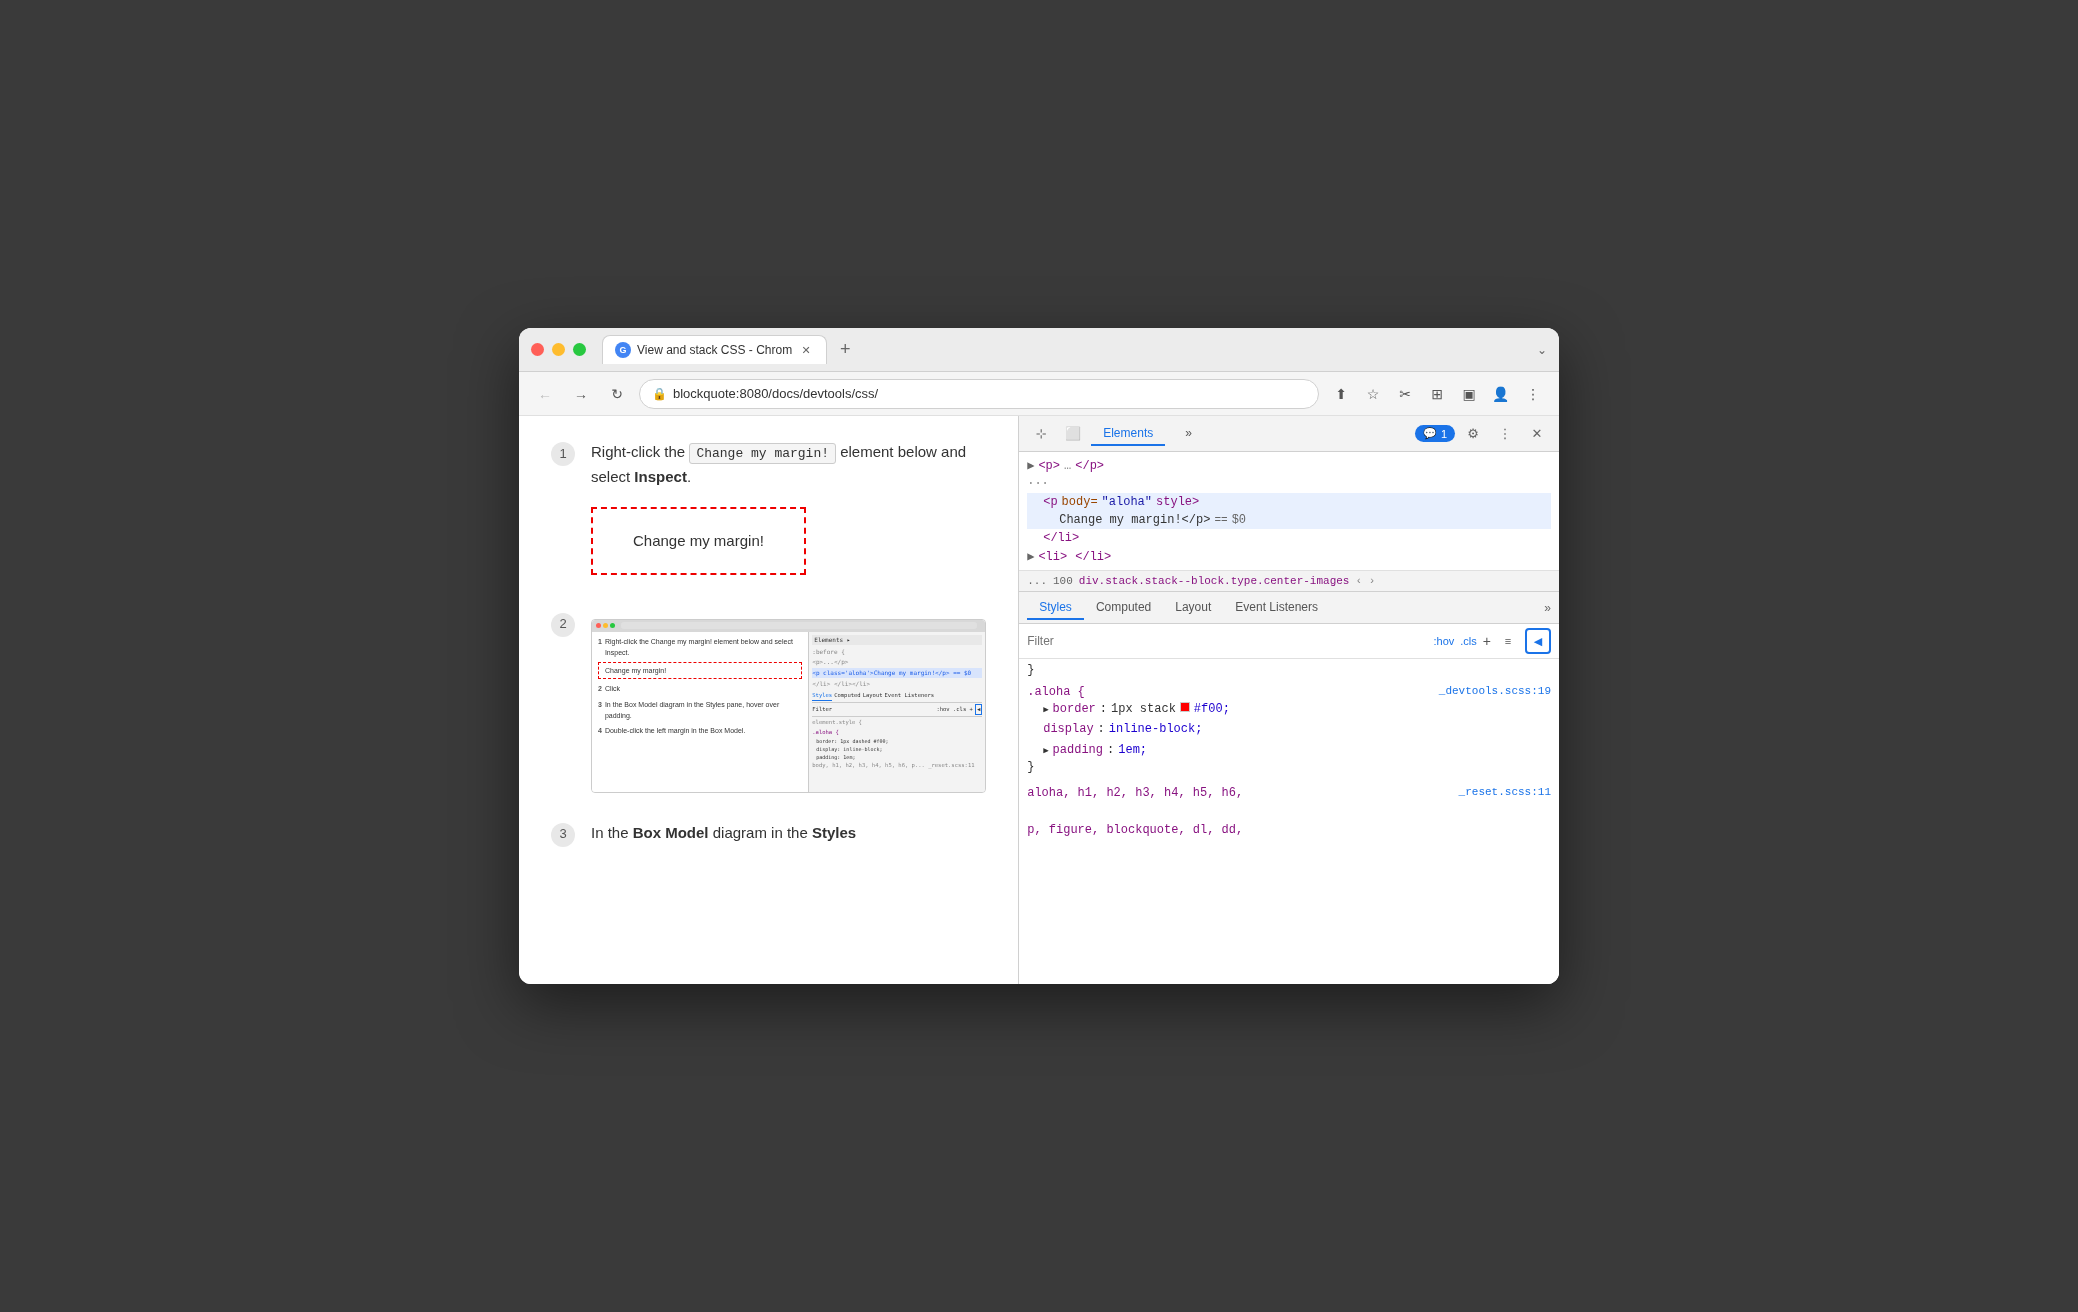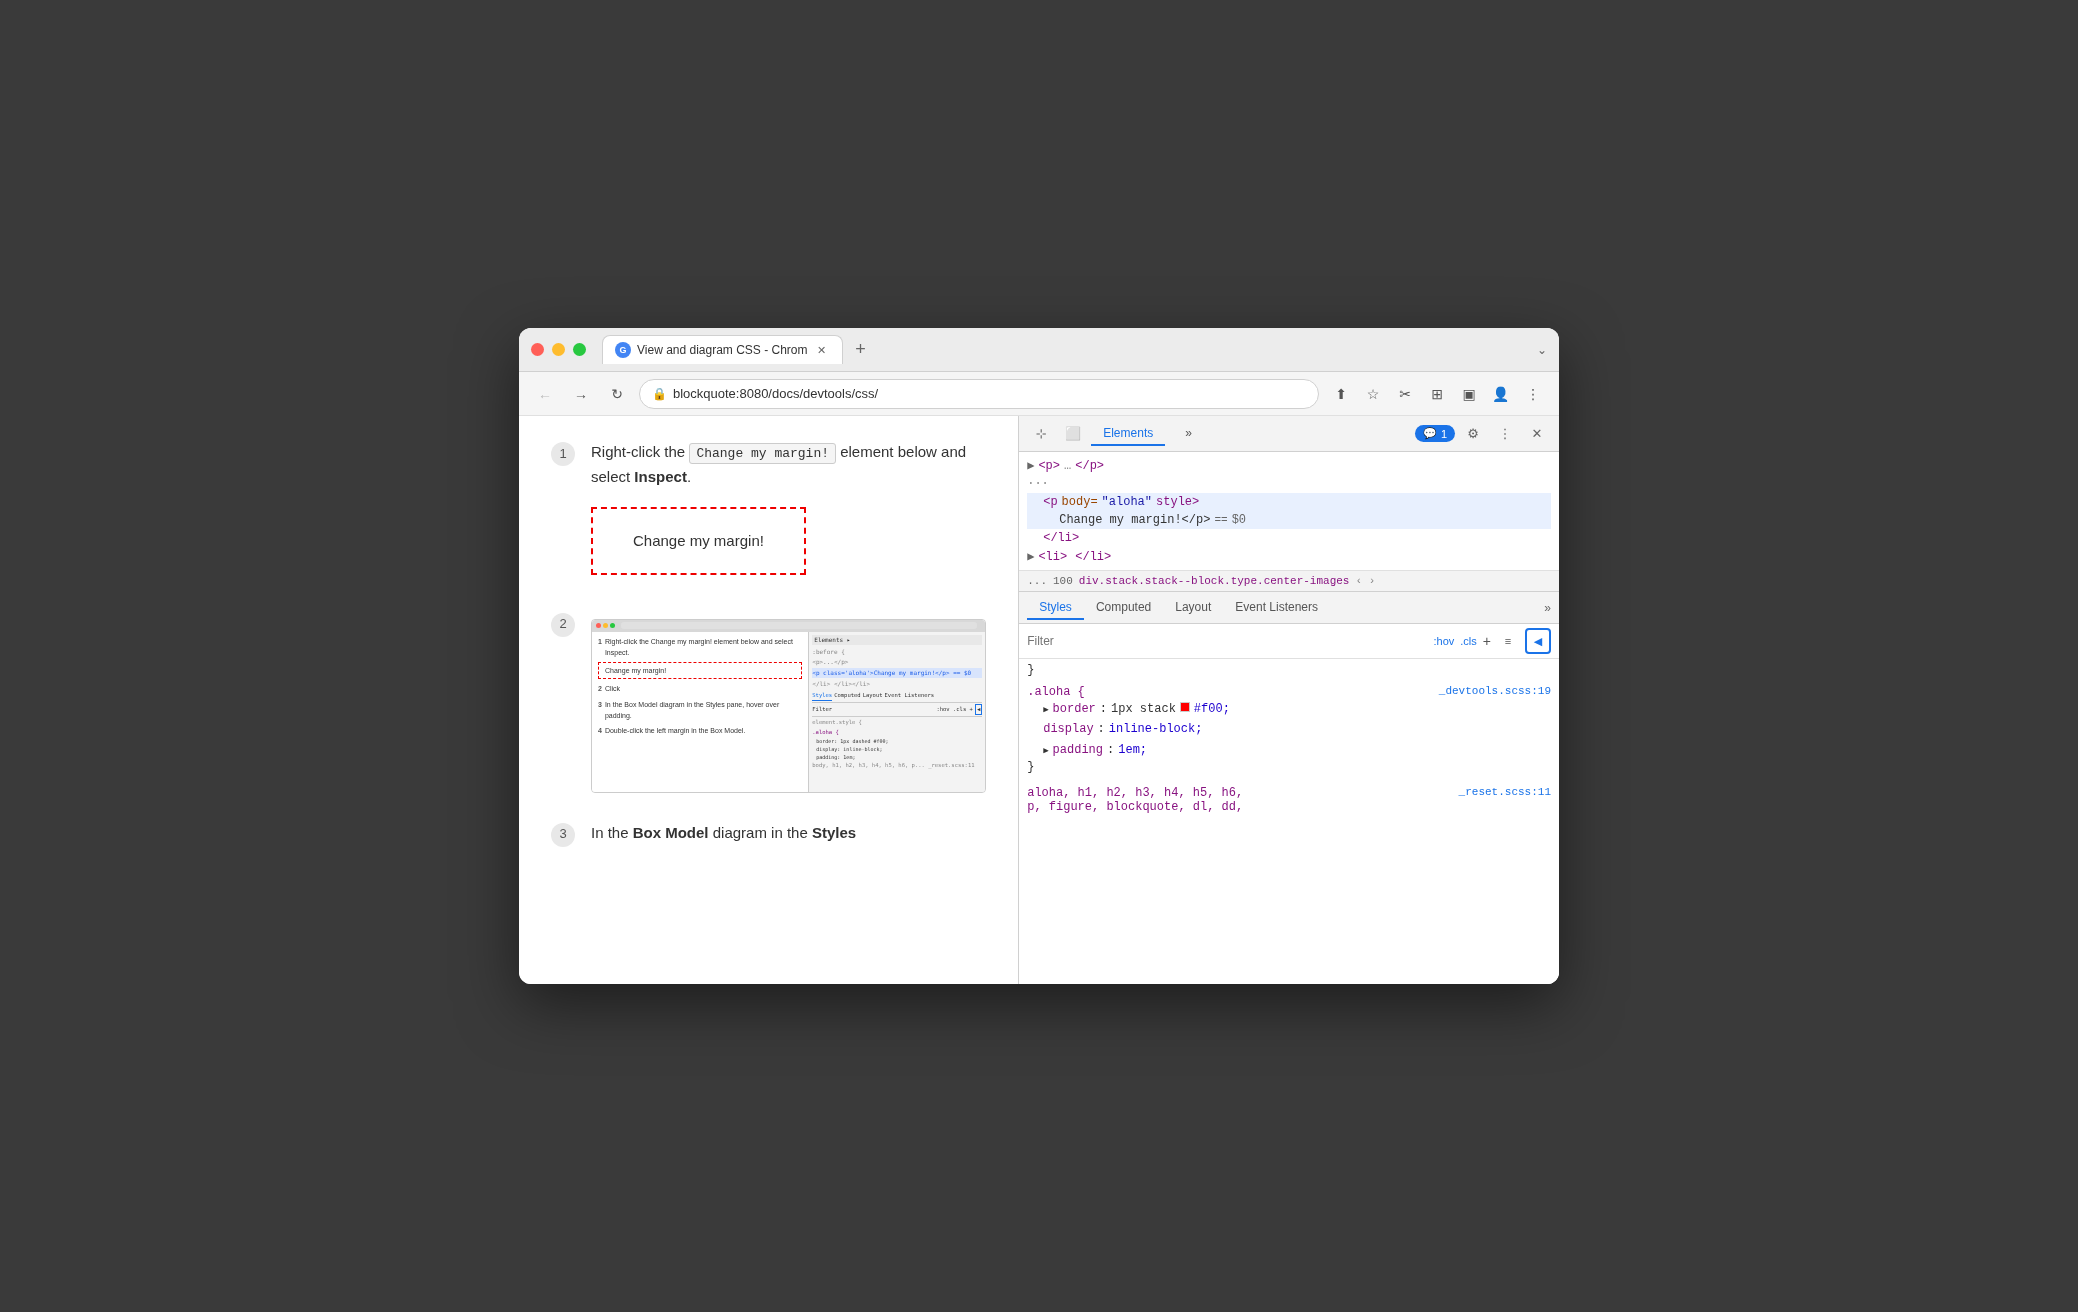--- a/index.html
+++ b/index.html
@@ -496,21 +496,21 @@
 
   <div class="titlebar">
     <div class="traffic-lights">
       <div class="traffic-light tl-red"></div>
       <div class="traffic-light tl-yellow"></div>
       <div class="traffic-light tl-green"></div>
     </div>
     <div class="tab-bar">
       <div class="tab">
         <div class="tab-favicon">G</div>
-        <span class="tab-title">View and diagram CSS - Chrom</span>
+        <span class="tab-title">View and stack CSS - Chrom</span>
         <div class="tab-close">✕</div>
       </div>
       <div class="new-tab">+</div>
     </div>
     <div class="chevron-down">⌄</div>
   </div>
 
   <div class="addressbar">
     <div class="nav-btn disabled">
       <span>←</span>
@@ -733,18 +733,18 @@
             <span class="prop-value"> 1em;</span>
           </div>
           <div class="closing-brace">}</div>
         </div>
 
         <div class="style-rule">
           <div style="display:flex; justify-content:space-between;">
             <span class="style-selector">aloha, h1, h2, h3, h4, h5, h6,</span>
             <span class="style-source">_reset.scss:11</span>
           </div>
-          <div style="color:#881280; font-size:12px; padding-left:0;">p, figure, blockquote, dl, dd,</div>
+          <div style="color:#881280; font-size:12px; padding-left:0;margin-top:23px;">p, figure, blockquote, dl, dd,</div>
         </div>
       </div>
     </div>
   </div>
 </div>
 
 </body></html>

